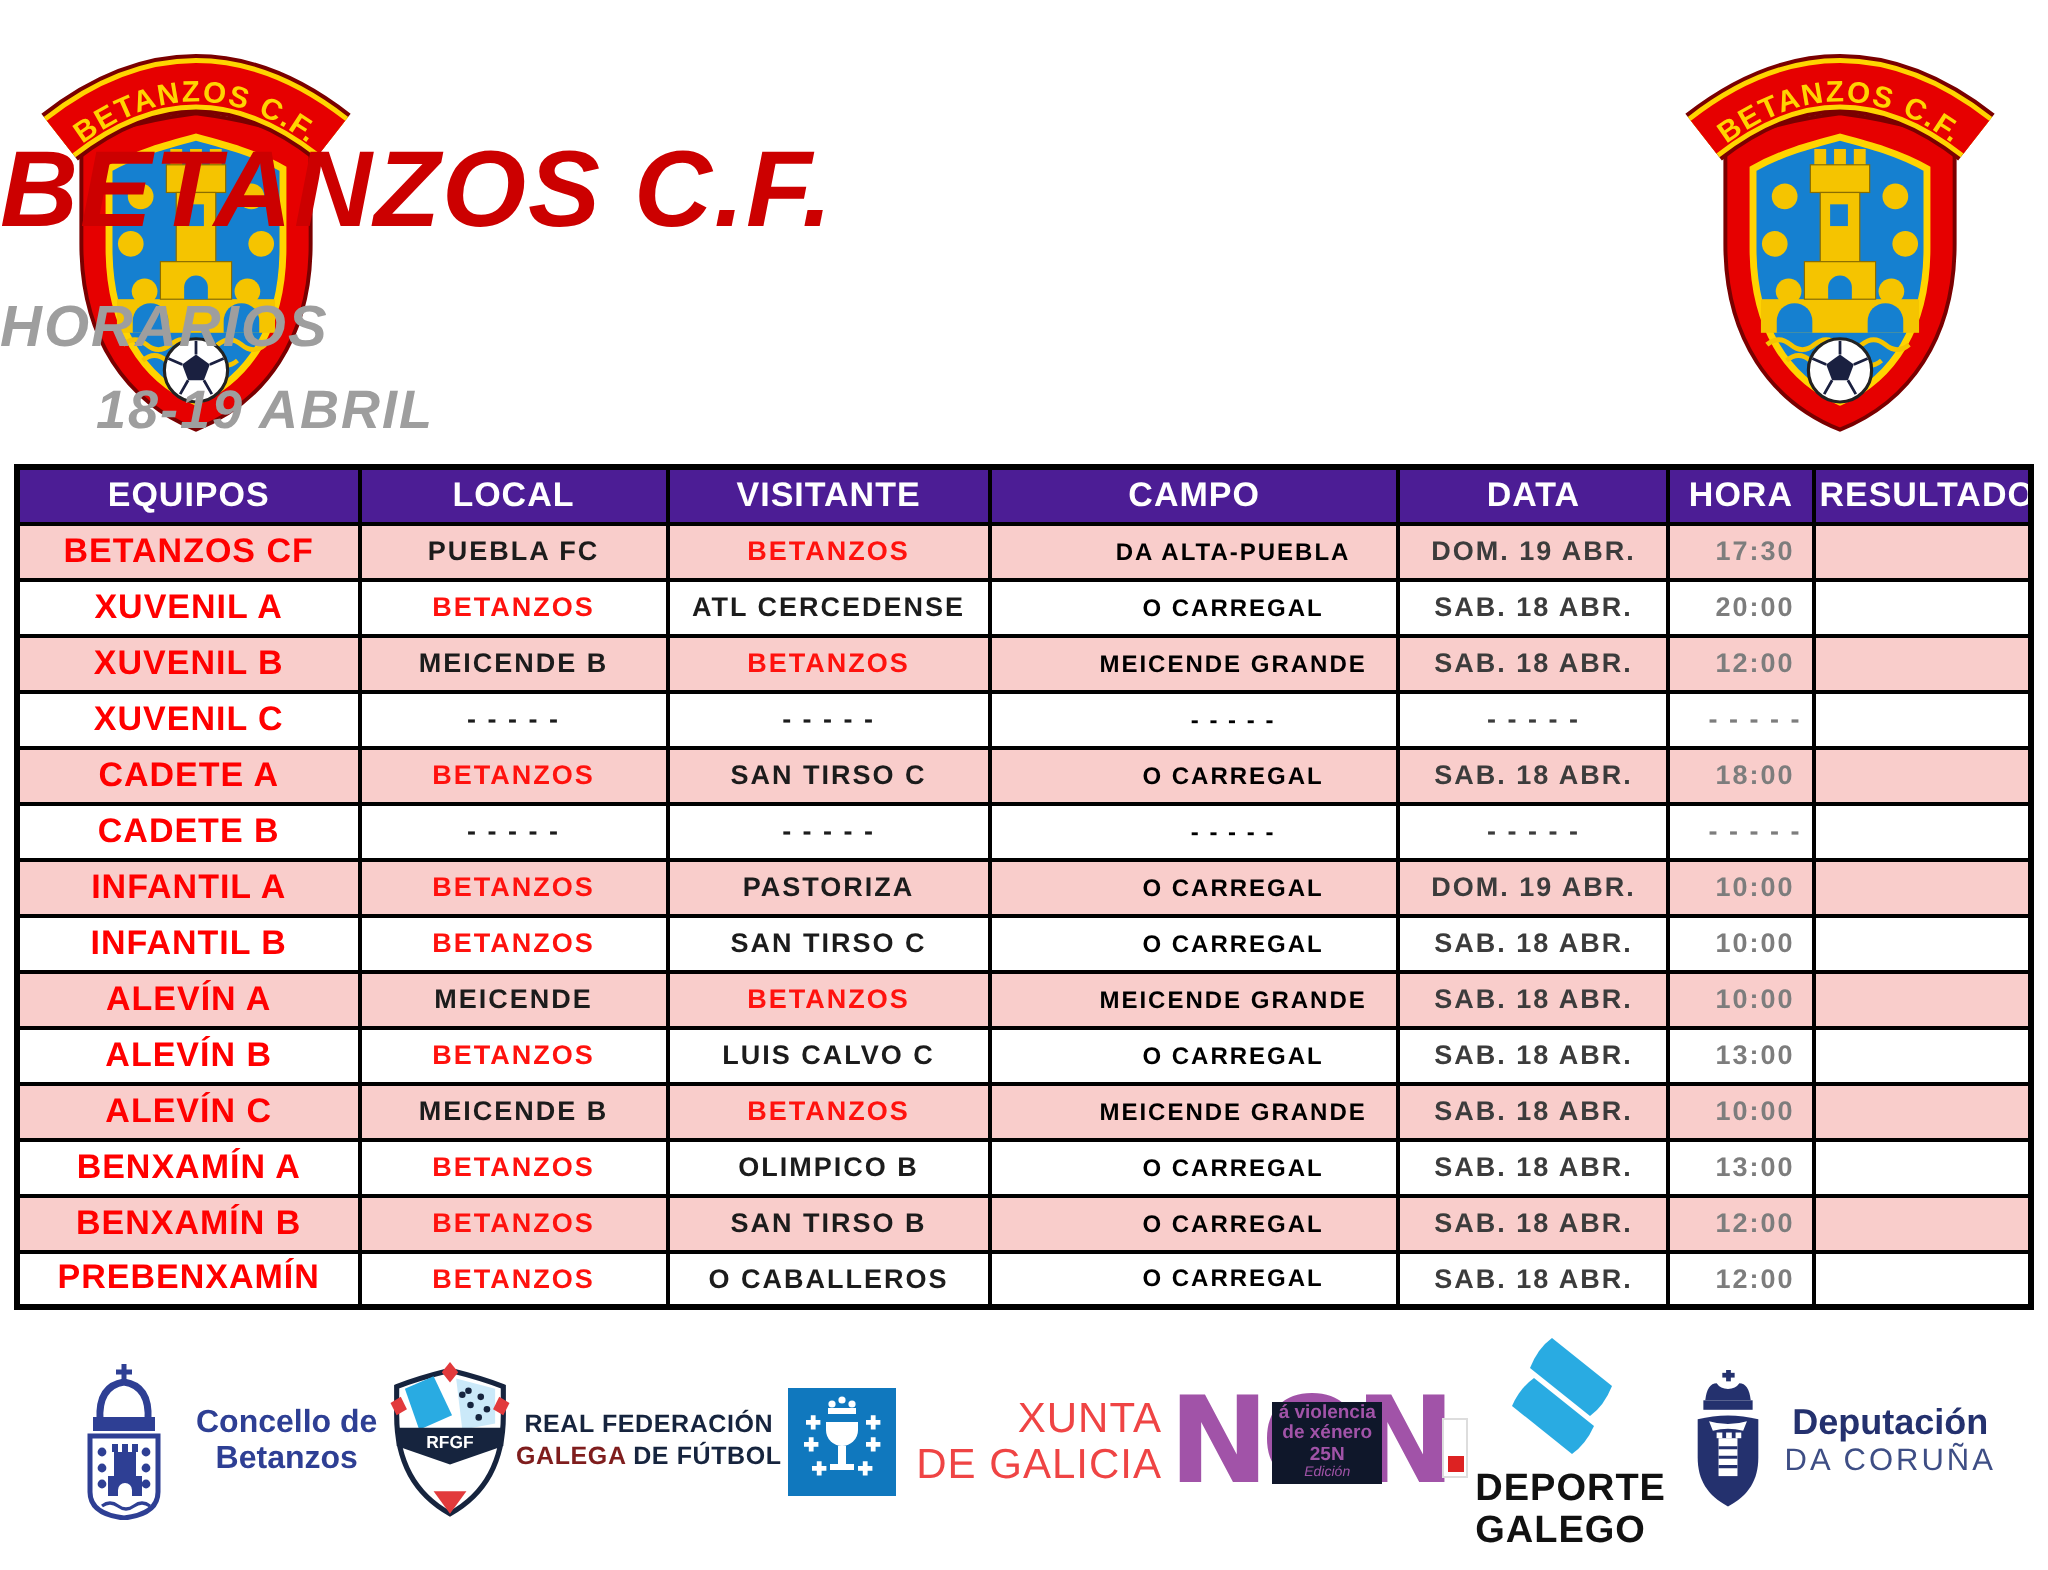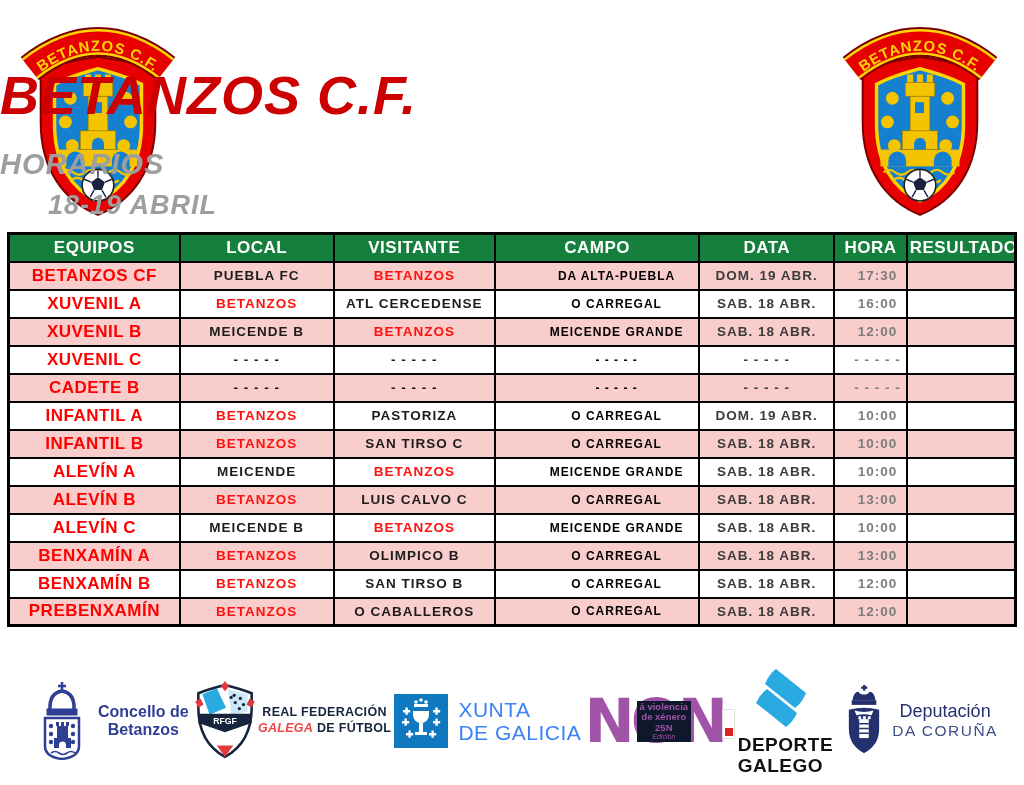--- a/index.html
+++ b/index.html
@@ -30,57 +30,57 @@
   .schedule-wrap { padding:0 7px; }
   table.schedule {
     width:100%; border-collapse:collapse; table-layout:fixed;
     border:3px solid #000;
   }
   .schedule th, .schedule td {
     border:2px solid #000; height:28px; padding:0 2px;
     text-align:center; vertical-align:middle; overflow:hidden; white-space:nowrap;
   }
   .schedule thead th {
-    background:#15803d; color:#fff; font-size:17px; font-weight:bold; letter-spacing:0.5px;
+    background:#4c1d95; color:#fff; font-size:17px; font-weight:bold; letter-spacing:0.5px;
   }
   .schedule tbody tr:nth-child(odd) { background:#f9cdcb; }
   .schedule tbody tr:nth-child(even) { background:#ffffff; }
   td.equipo { color:#ff0000; font-weight:800; font-size:17px; letter-spacing:0.5px; }
   td.local, td.visitante { color:#1c1c1c; font-weight:bold; font-size:13.5px; letter-spacing:1px; }
   td.local.betanzos, td.visitante.betanzos { color:#ff120e; }
   td.campo { color:#000000; font-weight:bold; font-size:12px; letter-spacing:1px;padding-left:41px; }
   td.data  { color:#3c3c3c; font-weight:bold; font-size:13.5px; letter-spacing:1px;margin-top:16px; }
   td.hora  { color:#7d7d7d; font-weight:bold; font-size:13.5px; letter-spacing:1px;padding-left:16px; }
   
   .sponsors {
     position:absolute; left:0; right:0; bottom:0; height:128px;
     display:flex; align-items:center; justify-content:space-between;
     padding:0 26px;
   }
   .sponsor { display:flex; flex-direction:row; align-items:center; }
   .concello-text { color:#2e3f94; font-weight:bold; font-size:16px; line-height:1.15; text-align:center; }
   .rfgf-text { text-align:center; font-size:12.5px; font-weight:bold; color:#16243e; line-height:1.25; letter-spacing:0.3px; }
-  .rfgf-text .galega { color:#ef4444;font-style:italic; }
+  .rfgf-text .galega { color:#7f1d1d; }
   .xunta { flex-direction:row; align-items:center; gap:10px; }
-  .xunta-text { color:#3b82f6; font-size:21px; line-height:1.1; letter-spacing:0.5px; }
+  .xunta-text { color:#ef4444; font-size:21px; line-height:1.1; letter-spacing:0.5px;text-align:right; }
   .non-logo { position:relative; width:150px; height:72px; }
   .non-big {
     font-size:60px; font-weight:900; color:#a153a8; letter-spacing:-4px; line-height:72px;
     font-family:"DejaVu Sans", sans-serif;
   }
   .non-small {
     position:absolute; left:52px; top:16px; background:#0f172a; padding:1px 3px;
     color:#a153a8; font-weight:bold; font-size:9.5px; line-height:1.1; text-align:center;
   }
   .non-small .edition { font-size:7px; font-style:italic; font-weight:normal; }
   .non-tag { position:absolute; right:0; top:24px; width:13px; height:30px; background:#fff; border:1px solid #ddd; }
   .non-tag::after { content:""; position:absolute; bottom:2px; left:2px; width:8px; height:8px; background:#d22; }
   .deporte { flex-direction:column; align-items:center; gap:8px; }
   .deporte-text { color:#111; font-size:19px; font-weight:bold; line-height:1.08; letter-spacing:0.5px; }
-  .depu-line1 { color:#24316e; font-weight:normal; font-size:18px; line-height:1.1; }
+  .depu-line1 { color:#24316e; font-weight:bold; font-size:18px; line-height:1.1; }
   .depu-line2 { color:#3e4e85; font-size:15.5px; letter-spacing:1.5px; line-height:1.2; }
   .hidden-defs { position:absolute; width:0; height:0; overflow:hidden; }
 </style>
 </head>
 <body>
 
 <svg class="hidden-defs" aria-hidden="true">
   <defs>
     <path id="banner-arc" d="M16,58 Q85,4 154,58" fill="none"></path>
     <path id="banner-text-arc" d="M22,66 Q85,14 148,66" fill="none"></path>
@@ -173,39 +173,48 @@
             <td class="data">DOM. 19 ABR.</td>
             <td class="hora">17:30</td>
             <td class="resultado"></td>
           </tr>
           <tr>
             <td class="equipo">XUVENIL A</td>
             <td class="local betanzos">BETANZOS</td>
             <td class="visitante">ATL CERCEDENSE</td>
             <td class="campo">O CARREGAL</td>
             <td class="data">SAB. 18 ABR.</td>
-            <td class="hora">16:00</td>
+            <td class="hora">20:00</td>
             <td class="resultado"></td>
           </tr>
           <tr>
             <td class="equipo">XUVENIL B</td>
             <td class="local">MEICENDE B</td>
             <td class="visitante betanzos">BETANZOS</td>
             <td class="campo">MEICENDE GRANDE</td>
             <td class="data">SAB. 18 ABR.</td>
             <td class="hora">12:00</td>
             <td class="resultado"></td>
           </tr>
           <tr>
             <td class="equipo">XUVENIL C</td>
             <td class="local">- - - - -</td>
             <td class="visitante">- - - - -</td>
             <td class="campo">- - - - -</td>
             <td class="data">- - - - -</td>
             <td class="hora">- - - - -</td>
+            <td class="resultado"></td>
+          </tr>
+          <tr>
+            <td class="equipo">CADETE A</td>
+            <td class="local betanzos">BETANZOS</td>
+            <td class="visitante">SAN TIRSO C</td>
+            <td class="campo">O CARREGAL</td>
+            <td class="data">SAB. 18 ABR.</td>
+            <td class="hora">18:00</td>
             <td class="resultado"></td>
           </tr>
           <tr>
             <td class="equipo">CADETE B</td>
             <td class="local">- - - - -</td>
             <td class="visitante">- - - - -</td>
             <td class="campo">- - - - -</td>
             <td class="data">- - - - -</td>
             <td class="hora">- - - - -</td>
             <td class="resultado"></td>

